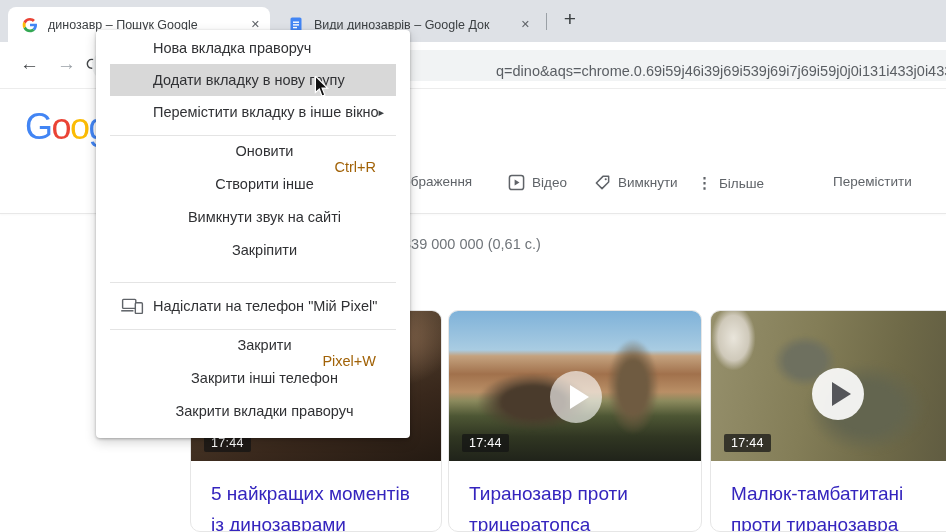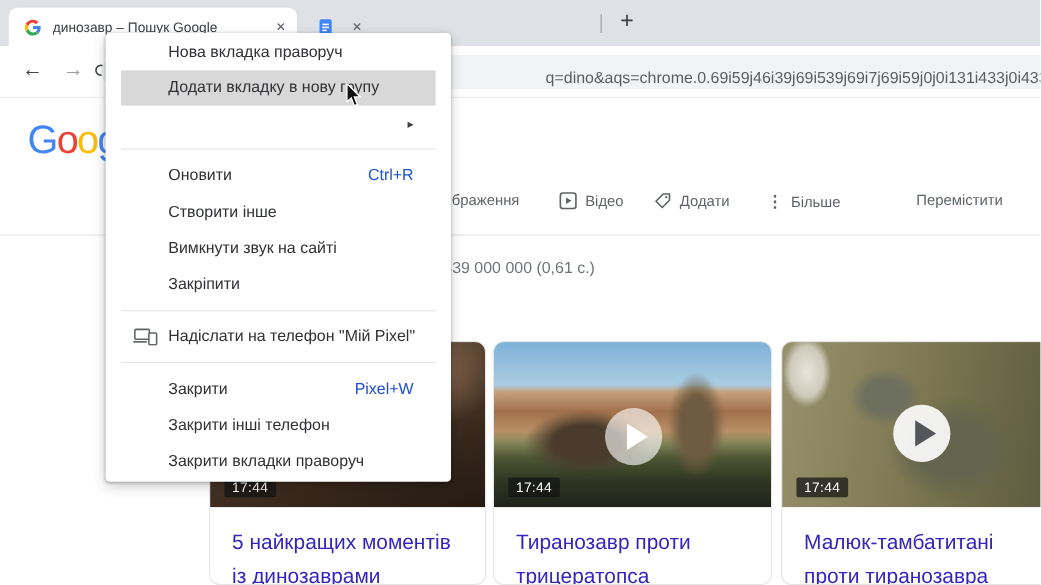--- a/index.html
+++ b/index.html
@@ -58,23 +58,23 @@
                       #4d5634 70%, #303622 84%, #20231a 100%); }
   .thumb3 { background:
       radial-gradient(34px 50px at 9% 18%, #e9e5db 0%, #cfc9ba 45%, rgba(207,201,186,0) 65%),
       linear-gradient(100deg, #96906c 0%, #837d57 40%, #6f6a48 70%, #5d5940 100%); }
 
   
   .cmenu { position:absolute; left:96px; top:30px; width:314px; background:#fff; border-radius:4px;
            box-shadow:0 1px 3px rgba(0,0,0,.28), 0 4px 12px rgba(0,0,0,.18); padding:2px 14px; z-index:50;
            font-size:14.5px; color:#303134; }
   .mi { position:relative; height:32px; display:flex; align-items:center; padding:0 20px 0 43px; white-space:nowrap; }
-  .sec2 .mi { height:33px; }
+  .sec2 .mi { height:33px;flex-direction:column; }
   .mi.hl { background:#d8d8d8; }
-  .mi .short { margin-left:auto; color:#1d4ed8; }
+  .mi .short { margin-left:auto; color:#a16207; }
   .mi .subarrow { margin-left:auto; font-size:11px; color:#3c4043; }
   .mi .mi-ico { position:absolute; left:11px; top:8px; }
   .msep { height:1px; background:#e4e4e4; margin:7px 0; }
 
   .cursor { position:absolute; left:312px; top:76px; z-index:60; }
 </style>
 </head>
 <body>
 
 <div class="screen">
@@ -94,20 +94,21 @@
     </div>
     <div class="tab inactive">
       <span class="favicon">
         <svg viewBox="0 0 16 16" width="16" height="16">
           <rect x="2.5" y="0.5" width="11" height="15" rx="1.6" fill="#4285f4"></rect>
           <rect x="5" y="4.5" width="6" height="1.4" fill="#fff"></rect>
           <rect x="5" y="7.2" width="6" height="1.4" fill="#fff"></rect>
           <rect x="5" y="9.9" width="4" height="1.4" fill="#fff"></rect>
         </svg>
       </span>
+      <span class="tab-title">Види динозаврів – Google Док</span>
       <span class="tab-close">✕</span>
     </div>
     <div class="tab-divider"></div>
     <div class="new-tab">+</div>
   </div>
 
   <div class="toolbar">
     <span class="nav-ico ico-back">←</span>
     <span class="nav-ico ico-fwd">→</span>
     <span class="nav-ico ico-reload">⟳</span>
@@ -132,21 +133,21 @@
         </span>
         <span>Відео</span>
       </div>
       <div class="serp-tab" style="left:594px">
         <span>
           <svg viewBox="0 0 18 18" width="17" height="17">
               <path d="M2.5 9.5 L9.5 2.5 L15.5 2.5 L15.5 8.5 L8.5 15.5 Z" fill="none" stroke="#5f6368" stroke-width="1.6" stroke-linejoin="round"></path>
               <circle cx="12.4" cy="5.6" r="1.1" fill="#5f6368"></circle>
             </svg>
         </span>
-        <span>Додати</span>
+        <span>Вимкнути</span>
       </div>
       <div class="serp-tab" style="left:697px">
         <span style="font-size:15px;font-weight:bold">⋮</span>
         <span>Більше</span>
       </div>
       <div class="serp-tab" style="left:833px">
         <span>Перемістити</span>
       </div>
     </div>
     <div class="header-line"></div>
@@ -182,20 +183,21 @@
   </div>
 
   <div class="cmenu">
     <div class="mi">
       <span>Нова вкладка праворуч</span>
     </div>
     <div class="mi hl">
       <span>Додати вкладку в нову групу</span>
     </div>
     <div class="mi">
+      <span>Перемістити вкладку в інше вікно</span>
       <span class="subarrow">▸</span>
     </div>
     <div class="msep"></div>
     <div class="sec2">
       <div class="mi">
         <span>Оновити</span>
         <span class="short">Ctrl+R</span>
       </div>
       <div class="mi">
         <span>Створити інше</span>

